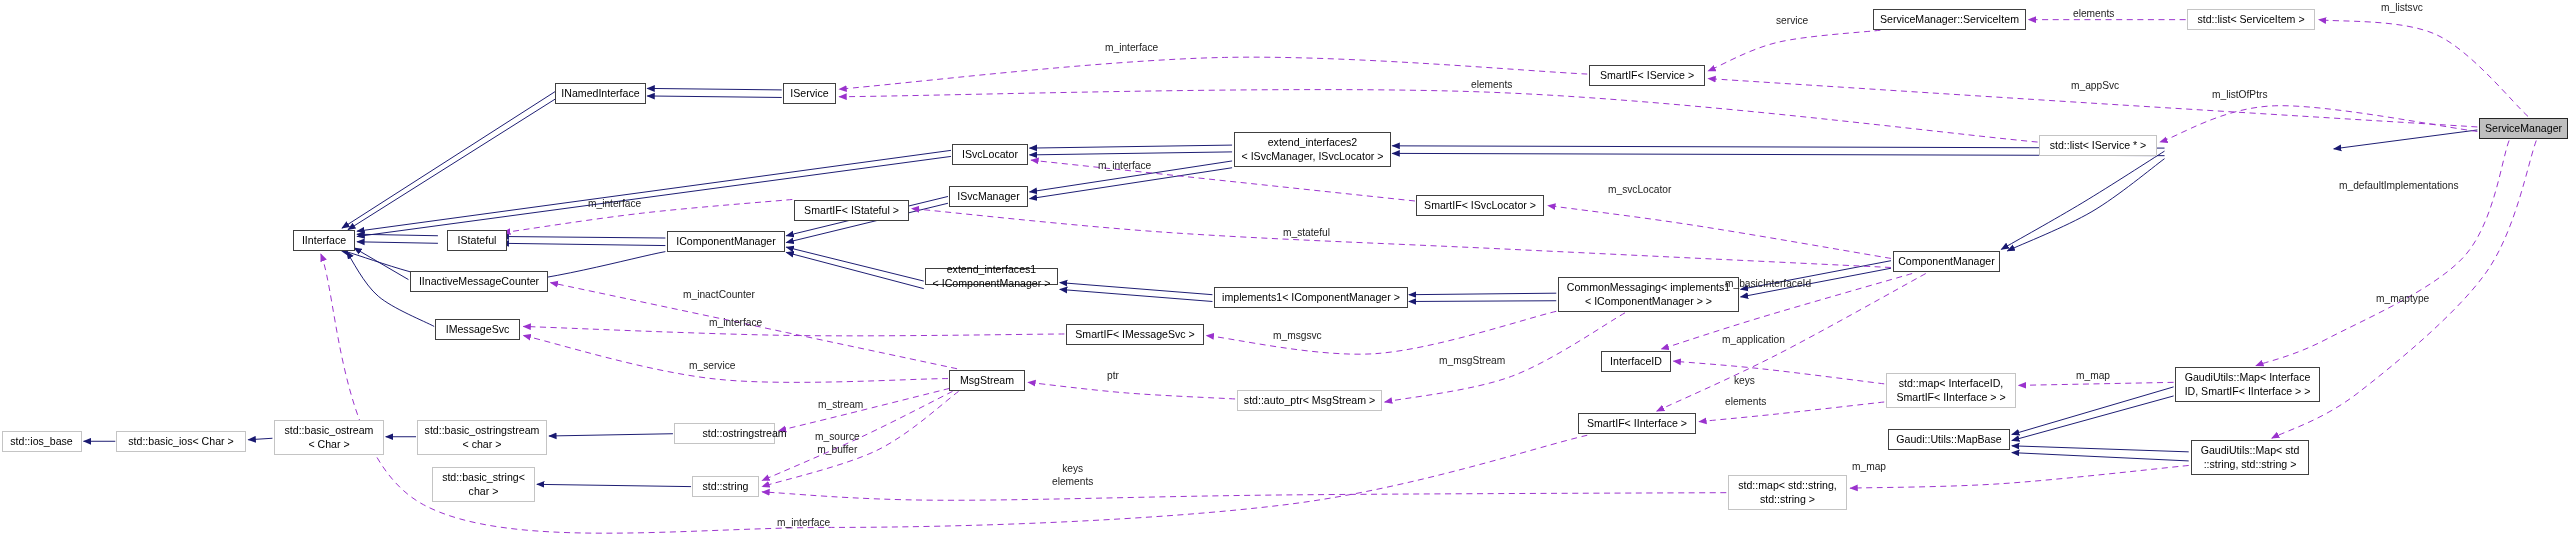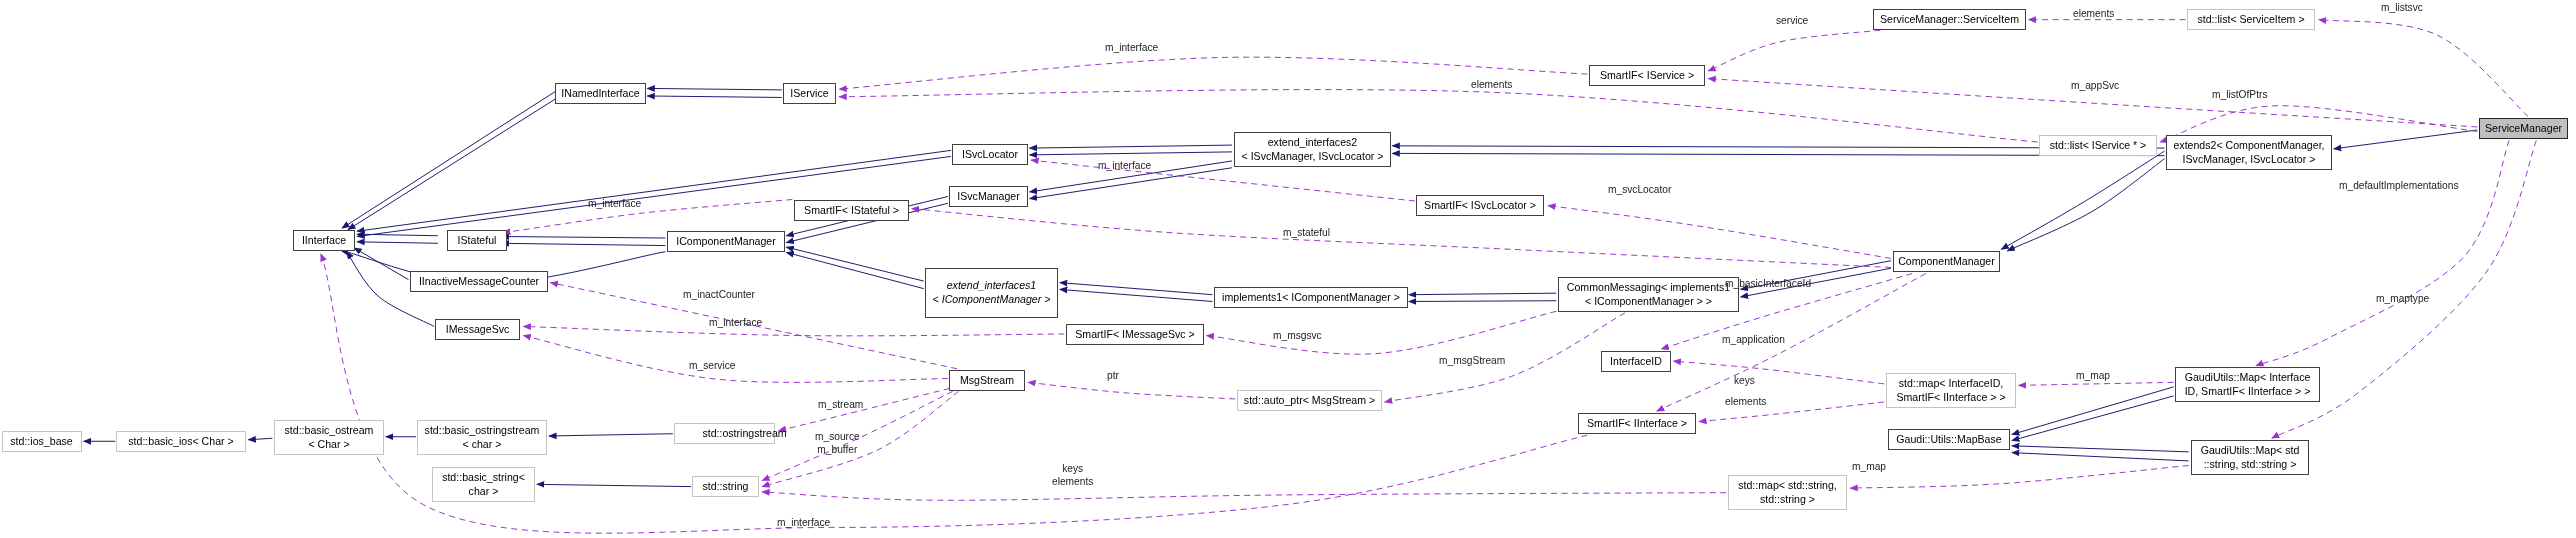--- a/index.html
+++ b/index.html
@@ -108,21 +108,21 @@
       <div class="node class" style="left: 555px; top: 83px; width: 91px; height: 21px;">INamedInterface</div>
       <div class="node class" style="left: 783px; top: 83px; width: 53px; height: 21px;">IService</div>
       <div class="node class" style="left: 952px; top: 144px; width: 76px; height: 21px;">ISvcLocator</div>
       <div class="node class" style="left: 949px; top: 186px; width: 79px; height: 21px;">ISvcManager</div>
       <div class="node class" style="left: 794px; top: 190px; width: 115px; height: 21px; margin-top: 10px;">SmartIF&lt; IStateful &gt;</div>
       <div class="node class" style="left: 1234px; top: 132px; width: 157px; height: 35px;">extend_interfaces2
 &lt; ISvcManager, ISvcLocator &gt;</div>
       <div class="node class" style="left: 1416px; top: 195px; width: 128px; height: 21px;">SmartIF&lt; ISvcLocator &gt;</div>
       <div class="node class" style="left: 439px; top: 230px; width: 60px; height: 21px; margin-left: 8px;">IStateful</div>
       <div class="node class" style="left: 667px; top: 231px; width: 118px; height: 21px;">IComponentManager</div>
-      <div class="node class" style="left: 925px; top: 268px; width: 133px; height: 50px; font-style: italic;">extend_interfaces1
+      <div class="node class" style="left: 925px; top: 268px; width: 133px; height: 17px;">extend_interfaces1
 &lt; IComponentManager &gt;</div>
       <div class="node class" style="left: 1214px; top: 287px; width: 194px; height: 21px;">implements1&lt; IComponentManager &gt;</div>
       <div class="node class" style="left: 1558px; top: 277px; width: 181px; height: 35px;">CommonMessaging&lt; implements1
 &lt; IComponentManager &gt; &gt;</div>
       <div class="node class" style="left: 410px; top: 271px; width: 138px; height: 21px;">IInactiveMessageCounter</div>
       <div class="node class" style="left: 435px; top: 319px; width: 85px; height: 21px;">IMessageSvc</div>
       <div class="node class" style="left: 1066px; top: 324px; width: 138px; height: 21px;">SmartIF&lt; IMessageSvc &gt;</div>
       <div class="node class" style="left: 949px; top: 370px; width: 76px; height: 21px;">MsgStream</div>
       <div class="node std" style="left: 1237px; top: 390px; width: 145px; height: 21px;">std::auto_ptr&lt; MsgStream &gt;</div>
       <div class="node class" style="left: 1601px; top: 351px; width: 70px; height: 21px;">InterfaceID</div>
@@ -134,22 +134,20 @@
       <div class="node std" style="left: 417px; top: 420px; width: 130px; height: 35px;">std::basic_ostringstream
 &lt; char &gt;</div>
       <div class="node std" style="left: 674px; top: 423px; width: 101px; height: 21px; padding-left: 40px;">std::ostringstream</div>
       <div class="node std" style="left: 432px; top: 467px; width: 103px; height: 35px;">std::basic_string&lt;
 char &gt;</div>
       <div class="node std" style="left: 692px; top: 476px; width: 67px; height: 21px;">std::string</div>
       <div class="node class" style="left: 1873px; top: 9px; width: 153px; height: 21px;">ServiceManager::ServiceItem</div>
       <div class="node std" style="left: 2187px; top: 9px; width: 128px; height: 21px;">std::list&lt; ServiceItem &gt;</div>
       <div class="node class" style="left: 1589px; top: 65px; width: 116px; height: 21px;">SmartIF&lt; IService &gt;</div>
       <div class="node std" style="left: 2039px; top: 135px; width: 118px; height: 21px;">std::list&lt; IService * &gt;</div>
-      <div class="node class" style="left: 2166px; top: 135px; width: 166px; height: 35px;">extends2&lt; ComponentManager,
-ISvcManager, ISvcLocator &gt;</div>
       <div class="node main" style="left: 2479px; top: 118px; width: 89px; height: 21px;">ServiceManager</div>
       <div class="node class" style="left: 1893px; top: 251px; width: 107px; height: 21px;">ComponentManager</div>
       <div class="node std" style="left: 1886px; top: 373px; width: 130px; height: 35px;">std::map&lt; InterfaceID,
 SmartIF&lt; IInterface &gt; &gt;</div>
       <div class="node class" style="left: 2175px; top: 367px; width: 145px; height: 35px;">GaudiUtils::Map&lt; Interface
 ID, SmartIF&lt; IInterface &gt; &gt;</div>
       <div class="node class" style="left: 1888px; top: 429px; width: 122px; height: 21px;">Gaudi::Utils::MapBase</div>
       <div class="node class" style="left: 2191px; top: 440px; width: 118px; height: 35px;">GaudiUtils::Map&lt; std
 ::string, std::string &gt;</div>
       <div class="node std" style="left: 1728px; top: 475px; width: 119px; height: 35px;">std::map&lt; std::string,

